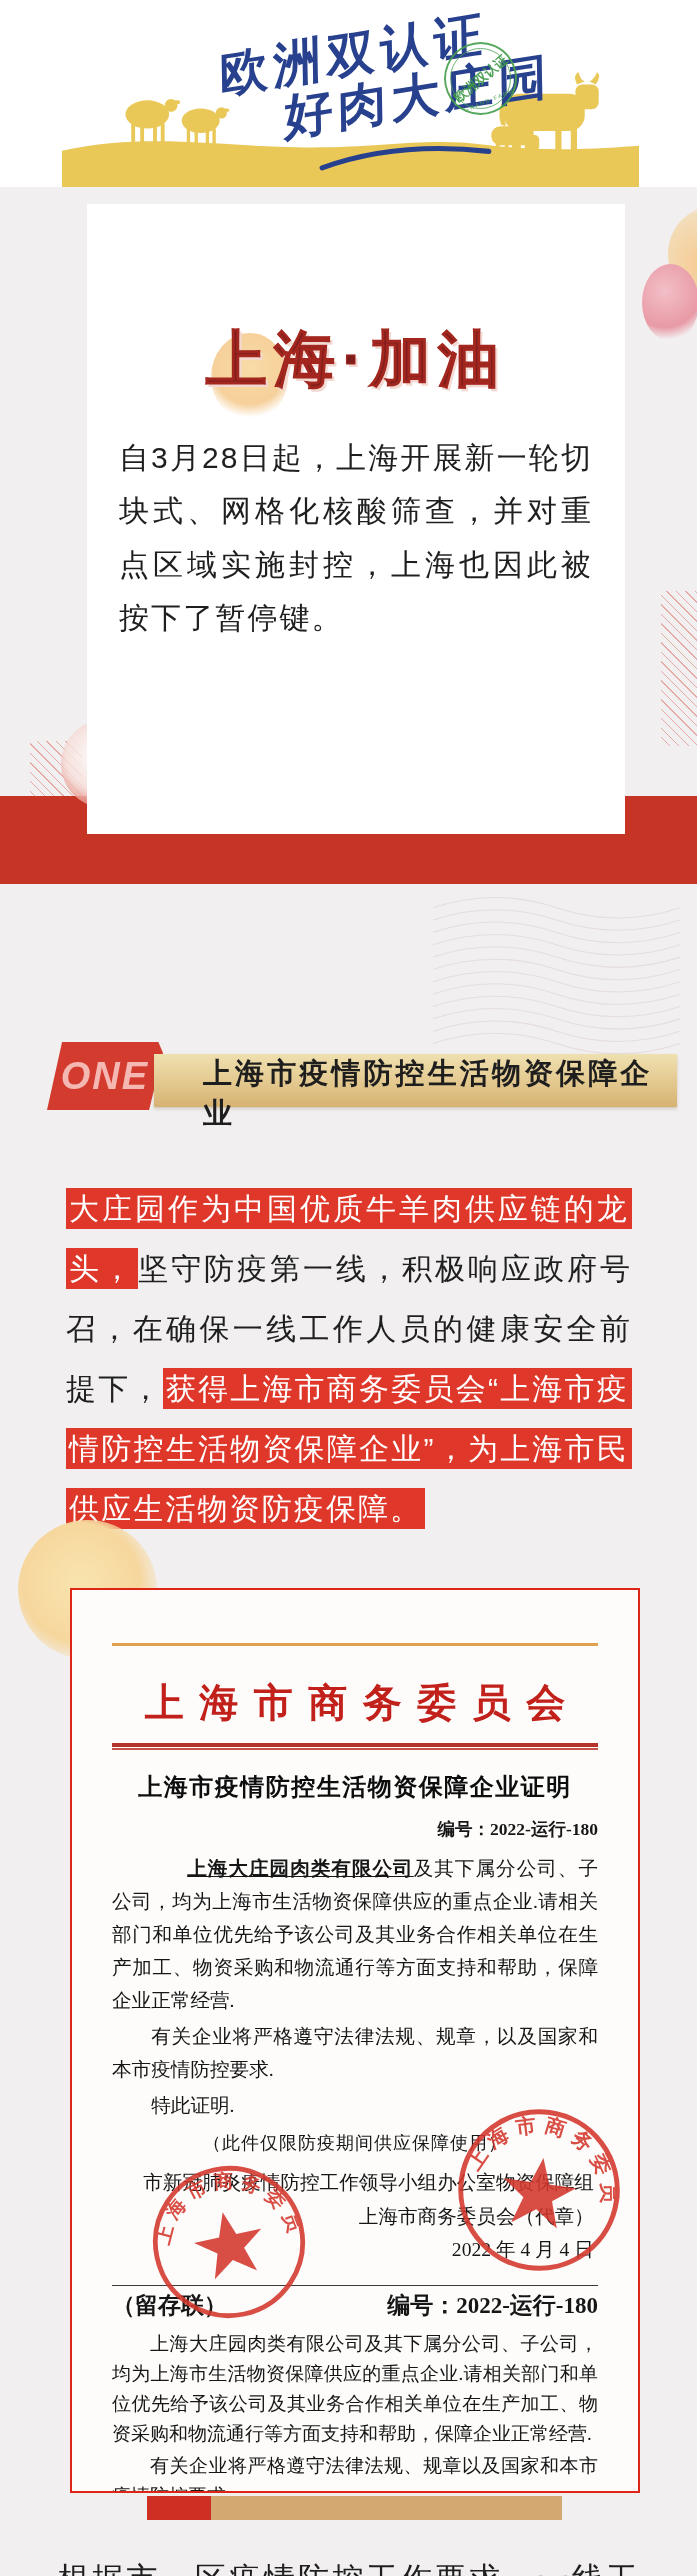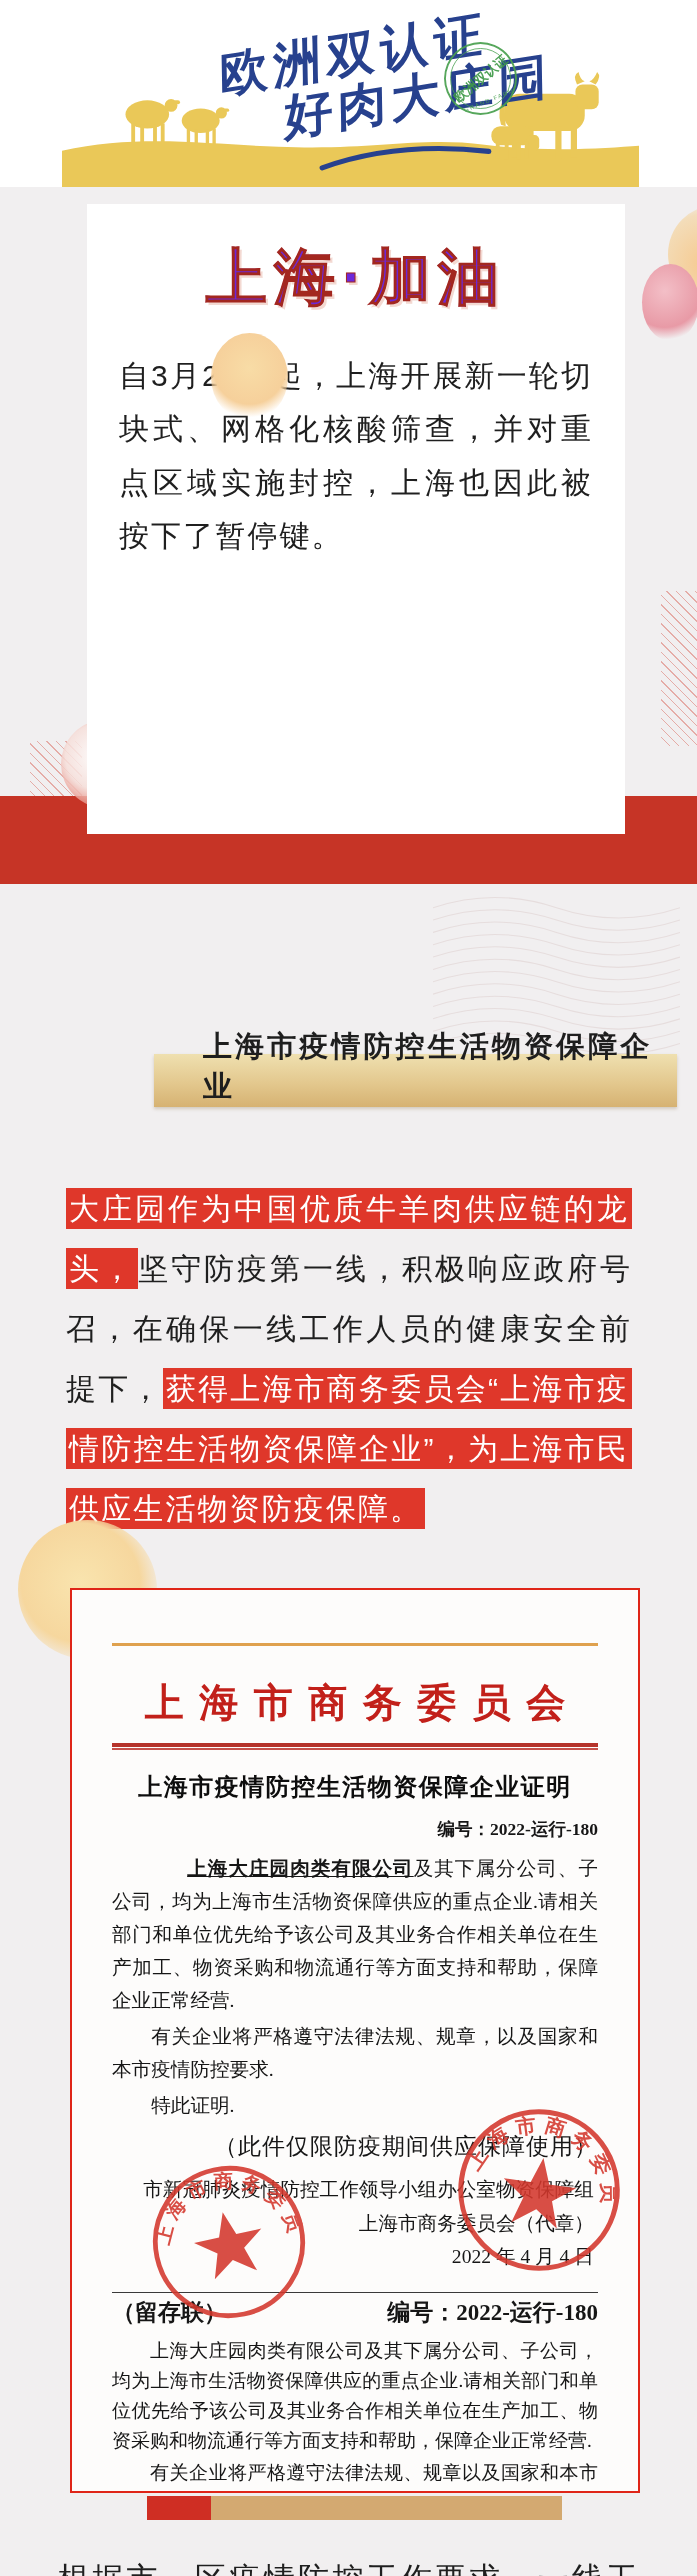--- a/index.html
+++ b/index.html
@@ -17,22 +17,22 @@
 
   
   #graybg{left:0;top:187px;width:698px;height:3907px;background:#f1eff0;}
 
   
   #intro-card{left:87px;top:204px;width:538px;height:630px;background:#ffffff;z-index:3;}
   #intro-inner{position:relative;width:100%;height:100%;overflow:hidden;}
   .blob{border-radius:50%;}
   #intro-blob-title{position:absolute;left:124px;top:129px;width:77px;height:88px;border-radius:50%;
      background:radial-gradient(circle at 50% 40%,#f8dca6 0%,#f6d09b 55%,rgba(246,208,155,0) 75%);}
-  #intro-title{position:relative;text-align:center;margin-top:33px;font-size:61px;font-weight:900;letter-spacing:7.2px;
-     color:#6d28d9;-webkit-text-stroke:1px #a3271f;text-shadow:2.6px 2.6px 0 #f3d9d2;}
+  #intro-title{position:relative;text-align:center;margin-top:115px;font-size:61px;font-weight:900;letter-spacing:7.2px;
+     color:#7f1d1d;-webkit-text-stroke:1px #a3271f;text-shadow:2.6px 2.6px 0 #f3d9d2;}
   .body-para{font-size:30px;line-height:1.78;letter-spacing:2.1px;color:#1f1f1f;text-align:justify;text-justify:inter-ideograph;}
   #intro-card .body-para{margin:30px 32px 0 32px;}
 
   
   #deco-tr1{left:668px;top:205px;width:98px;height:98px;background:radial-gradient(circle at 40% 60%,#f6c98e,#f3ddba 60%,rgba(243,221,186,0) 78%);z-index:4;}
   #deco-tr2{left:642px;top:264px;width:57px;height:77px;border-radius:50%;
      background:radial-gradient(circle at 40% 35%,#f3bfc7,#e89aa6 60%,rgba(232,154,166,0) 80%);z-index:4;}
 
   
   .hatch{background:repeating-linear-gradient(45deg,rgba(214,90,78,0) 0 5.7px,rgba(214,90,78,.45) 5.7px 6.7px);}
@@ -47,21 +47,21 @@
   
   #waves{left:433px;top:889px;width:247px;height:165px;z-index:1;}
 
   
   #one-tag{left:47px;top:1042px;width:116px;height:68px;background:#d23b2e;z-index:2;
      clip-path:polygon(13% 0%,96% 0%,100% 16%,88% 100%,0% 100%);
      display:flex;align-items:center;justify-content:center;}
   #one-tag span{font-size:38px;font-weight:900;font-style:italic;letter-spacing:2.1px;color:rgba(250,206,200,.85);}
   #one-strip{left:154px;top:1054px;width:523px;height:53px;z-index:2;
      background:linear-gradient(180deg,#efe0b0 0%,#e3c88e 55%,#d6b272 100%);
-     box-shadow:0 1.5px 3.1px rgba(120,90,40,.25);display:flex;align-items:flex-end;}
+     box-shadow:0 1.5px 3.1px rgba(120,90,40,.25);display:flex;align-items:flex-start;}
   #one-strip h2{margin:0 0 0 49px;font-size:29px;font-weight:700;letter-spacing:3.1px;color:#1e1e1e;}
 
   
   #hl-para{left:58px;top:1171px;width:582px;z-index:2;}
   #hl-para p{margin:8px;font-size:30px;line-height:2.0;letter-spacing:2.1px;color:#1f1f1f;text-align:justify;text-justify:inter-ideograph;}
   .hl{background:#df372a;color:#ffffff;padding:4.1px 3.1px;box-decoration-break:clone;-webkit-box-decoration-break:clone;}
 
   
   #cert-blob1{left:18px;top:1520px;width:139px;height:139px;background:radial-gradient(circle at 45% 45%,#f9e4ae,#f6d79e 55%,rgba(246,215,158,0) 78%);z-index:2;}
   #cert-blob2{left:103px;top:1596px;width:49px;height:61px;border-radius:50%;z-index:2;
@@ -70,21 +70,21 @@
      box-sizing:border-box;padding:0 40px;font-family:"Liberation Serif",serif;color:#161616;position:absolute;overflow:hidden;}
   .orange-rule{height:2.6px;background:#dfa14e;}
   #certificate .orange-rule{margin-top:53px;}
   #cert-issuer{margin-top:30px;text-align:center;font-size:39px;font-weight:700;letter-spacing:15.5px;color:#c2201a;text-indent:15.5px;}
   .dbl-rule{margin-top:13.4px;height:6.7px;background:linear-gradient(180deg,#b5332b 0 3.6px,#fdfcfb 3.6px 5.2px,#c6504a 5.2px 6.7px);}
   #cert-title{margin-top:21.6px;text-align:center;font-size:24px;font-weight:700;letter-spacing:1.5px;color:#0d0d0d;}
   .cert-no{margin-top:13.4px;text-align:right;font-size:17.5px;font-weight:700;}
   .cert-body{margin-top:12.4px;font-size:19.6px;line-height:1.68;text-align:justify;text-justify:inter-ideograph;}
   .cert-body p{margin:0 0 3.1px 0;text-indent:2em;}
   .b-u{font-weight:700;text-decoration:underline;margin-left:36px;}
-  #cert-note{margin-top:8.2px;text-align:right;font-size:23px;letter-spacing:1px;}
+  #cert-note{margin-top:8.2px;text-align:center;font-size:18px;letter-spacing:1px;}
   .sig{ text-align:right;font-size:19.6px;line-height:1.72;margin:0;padding-right:4.1px;}
   #sig-block{margin-top:11.3px;position:relative;z-index:2;}
   #cert-divider{margin-top:17.5px;border-top:1px solid #3a3a3a;}
   #copy-row{margin-top:4.1px;display:flex;justify-content:space-between;font-size:23px;font-weight:700;}
   .copy-body{margin-top:8.2px;font-size:19px;line-height:1.58;text-align:justify;text-justify:inter-ideograph;}
   .copy-body p{margin:0 0 2.1px 0;text-indent:2em;}
   .stamp{position:absolute;z-index:3;opacity:.88;}
   #cert-stamp1{right:14.4px;top:515px;width:170px;height:170px;transform:rotate(8deg);}
   #cert-stamp2{left:77px;top:572px;width:160px;height:160px;transform:rotate(-12deg);}
 
@@ -232,20 +232,23 @@
         <path d="M0,180 Q120,140 240,180 T480,180"></path>
       <path d="M0,156 Q120,116 240,156 T480,156"></path>
         <path d="M0,132 Q120,92 240,132 T480,132"></path>
       <path d="M0,108 Q120,68 240,108 T480,108"></path>
         <path d="M0,84 Q120,44 240,84 T480,84"></path>
       <path d="M0,60 Q120,20 240,60 T480,60"></path>
         <path d="M0,36 Q120,-4 240,36 T480,36"></path>
     </g>
   </svg>
 
+  <div id="one-tag" class="abs">
+    <span>ONE</span>
+  </div>
   <div id="one-strip" class="abs">
     <h2>上海市疫情防控生活物资保障企业</h2>
   </div>
 
   <div id="hl-para" class="abs">
     <p>
       <span class="hl">大庄园作为中国优质牛羊肉供应链的龙头，</span><span>坚守防疫第一线，积极响应政府号召，在确保一线工作人员的健康安全前提下，</span><span class="hl">获得上海市商务委员会“上海市疫情防控生活物资保障企业”，为上海市民供应生活物资防疫保障。</span>
     </p>
   </div>
 

